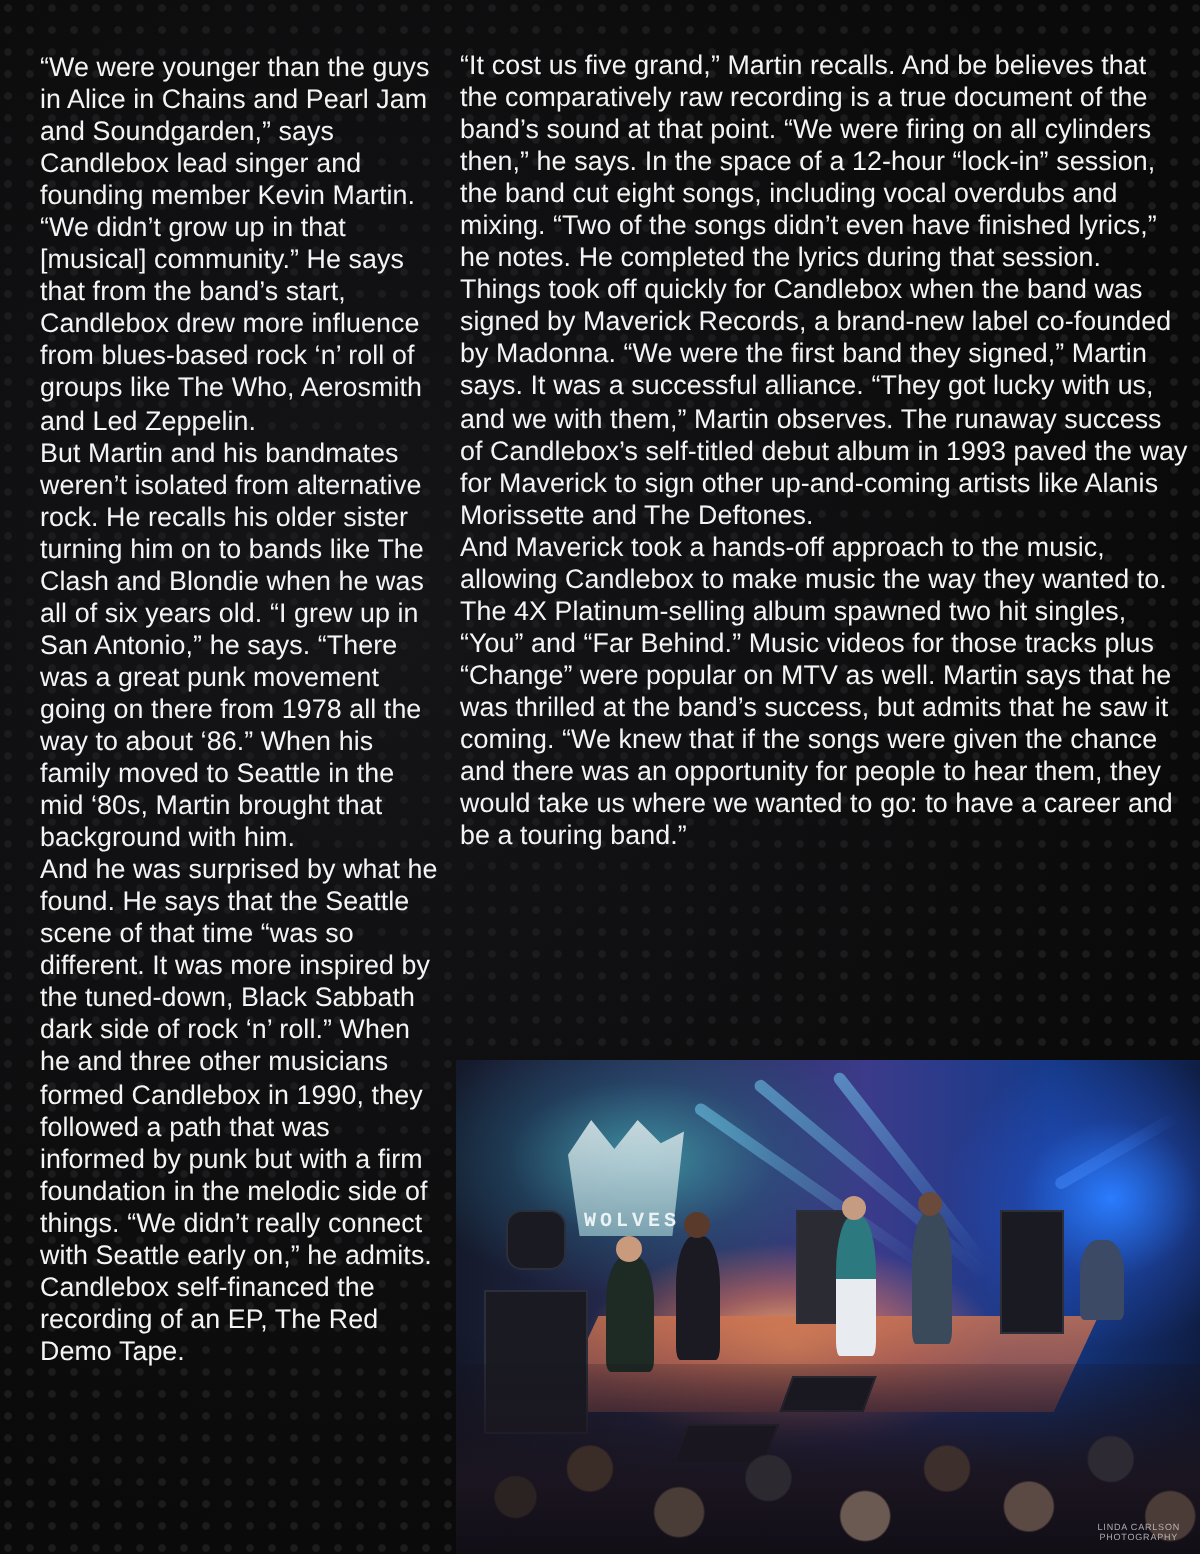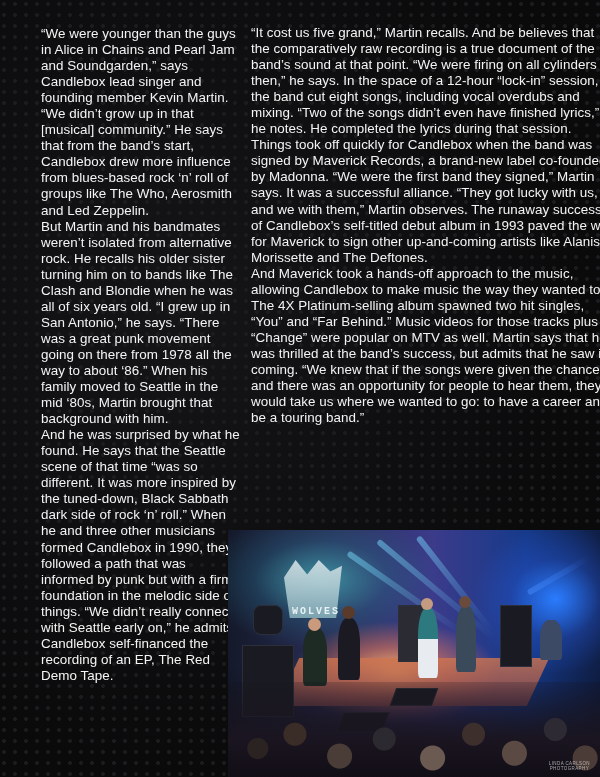--- a/index.html
+++ b/index.html
@@ -13,21 +13,20 @@
     font-family: "Liberation Sans", sans-serif;
     color: #f2f2f2;
   }
   .col {
     position: absolute;
     font-size: 13.4px;
     line-height: 16.05px;
     font-weight: 400;
     letter-spacing: 0.05px;
     color: #f4f4f4;
-    margin-left: 21px;
   }
   .col p { margin: 0; }
   .left  { left: 20px; top: 26px; width: 200px; }
   .right { left: 230px; top: 25px; width: 365px; }
   .photo {
     position: absolute; left: 228px; top: 530px; width: 372px; height: 247px;
     overflow: hidden;
     background:
       linear-gradient(180deg, rgba(0,0,0,0) 55%, rgba(10,8,14,0.55) 100%),
       radial-gradient(ellipse 40% 30% at 45% 58%, #f6b06a 0%, rgba(226,120,90,0.6) 35%, rgba(0,0,0,0) 70%),

